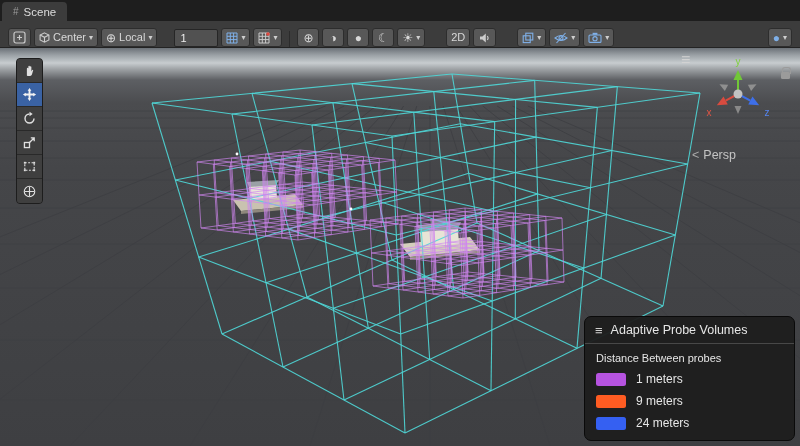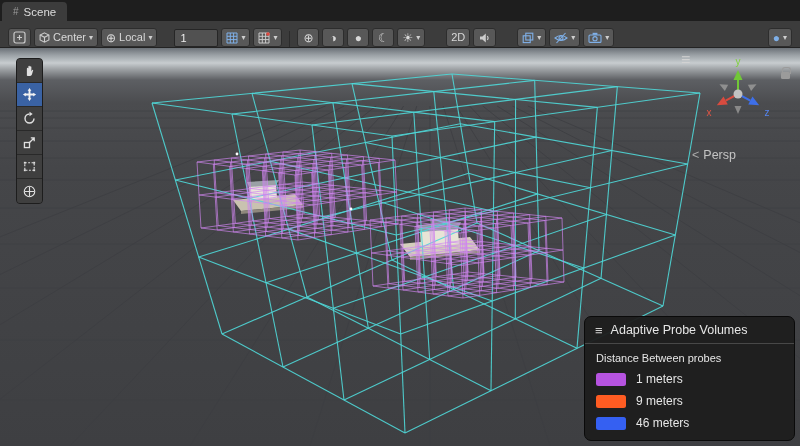--- a/index.html
+++ b/index.html
@@ -554,19 +554,19 @@
         <div class="lrow">
           <span class="swatch" style="background: rgb(182, 83, 224);"></span>
           <span>1 meters</span>
         </div>
         <div class="lrow">
           <span class="swatch" style="background: rgb(255, 92, 34);"></span>
           <span>9 meters</span>
         </div>
         <div class="lrow">
           <span class="swatch" style="background: rgb(53, 96, 242);"></span>
-          <span>46 meters</span>
+          <span>24 meters</span>
         </div>
       </div>
     </div>
 
   </div>
 </div>
 
 </body></html>

